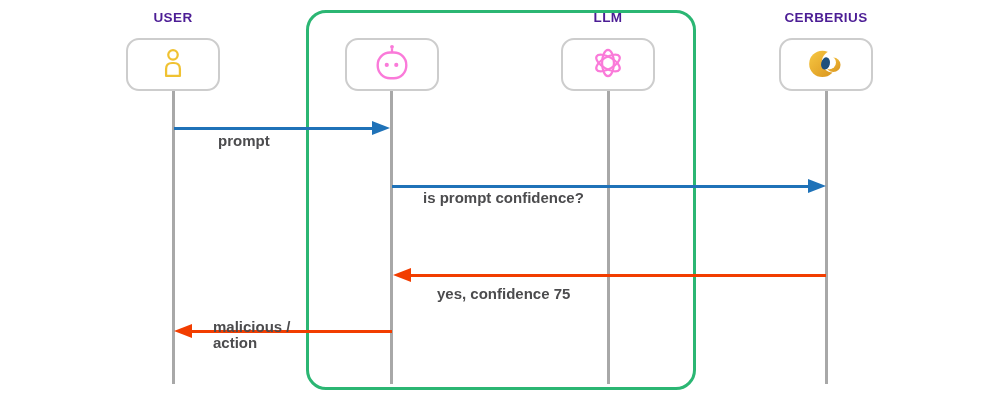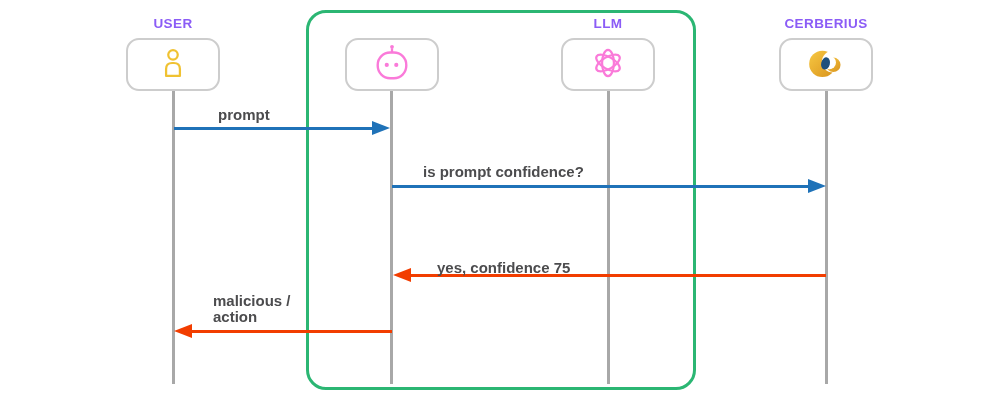--- a/index.html
+++ b/index.html
@@ -19,27 +19,27 @@
     width:390px; height:380px;
     border:3px solid #2bb673;
     border-radius:20px;
     box-sizing:border-box;
     background:transparent;
     z-index:0;
   }
   
   .actor-label{
     position:absolute;
-    top:16px;
+    top:10px;
     width:160px;
     text-align:center;
     font-size:13.5px;
     font-weight:700;
     letter-spacing:0.4px;
-    color:#8b5cf6;
+    color:#4c1d95;
     z-index:3;
   }
   
   .actor-box{
     position:absolute;
     top:38px;
     width:94px; height:53px;
     background:#ffffff;
     border:2px solid #cdcdcd;
     border-radius:13px;
@@ -76,20 +76,21 @@
   .msg-head.right.blue{border-left:18px solid #1f72b8;}
   .msg-head.left.orange{border-right:18px solid #f23d00;}
   .msg-label{
     position:absolute;
     font-size:15px;
     font-weight:600;
     color:#4c4c4e;
     white-space:nowrap;
     line-height:16px;
     z-index:5;
+    margin-top:26px;
   }
   .msg-label.wrap{
     white-space:normal;
     width:92px;
   }
 </style>
 </head>
 <body>
 
 <div class="canvas">

